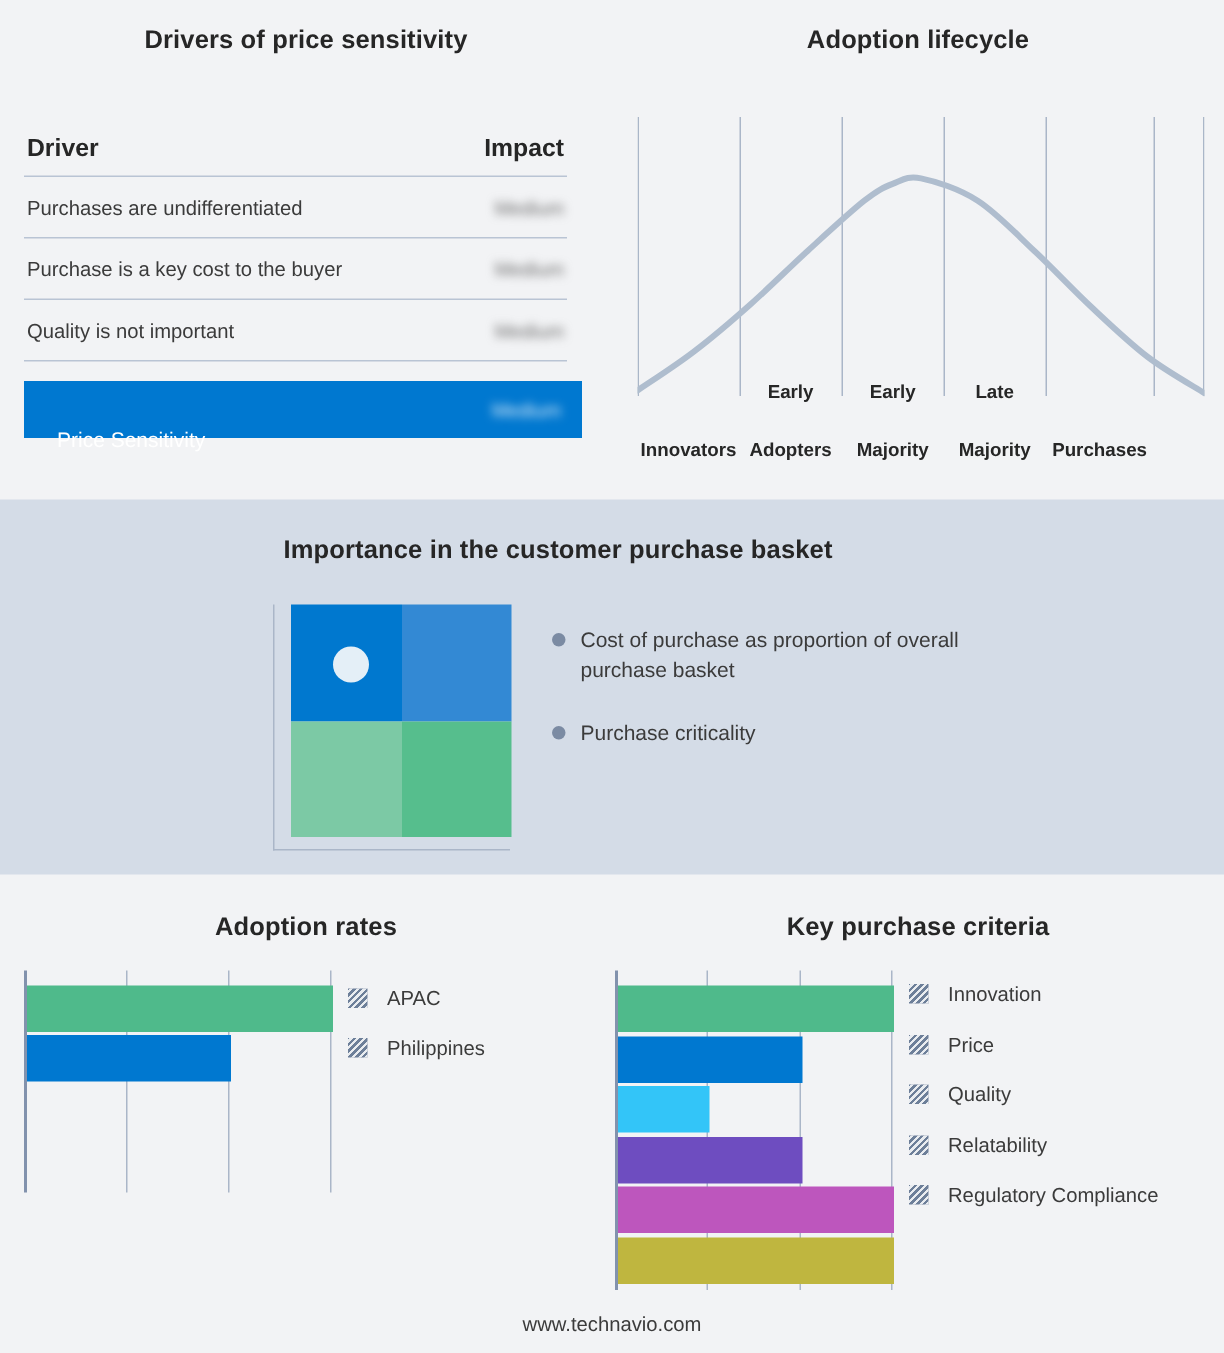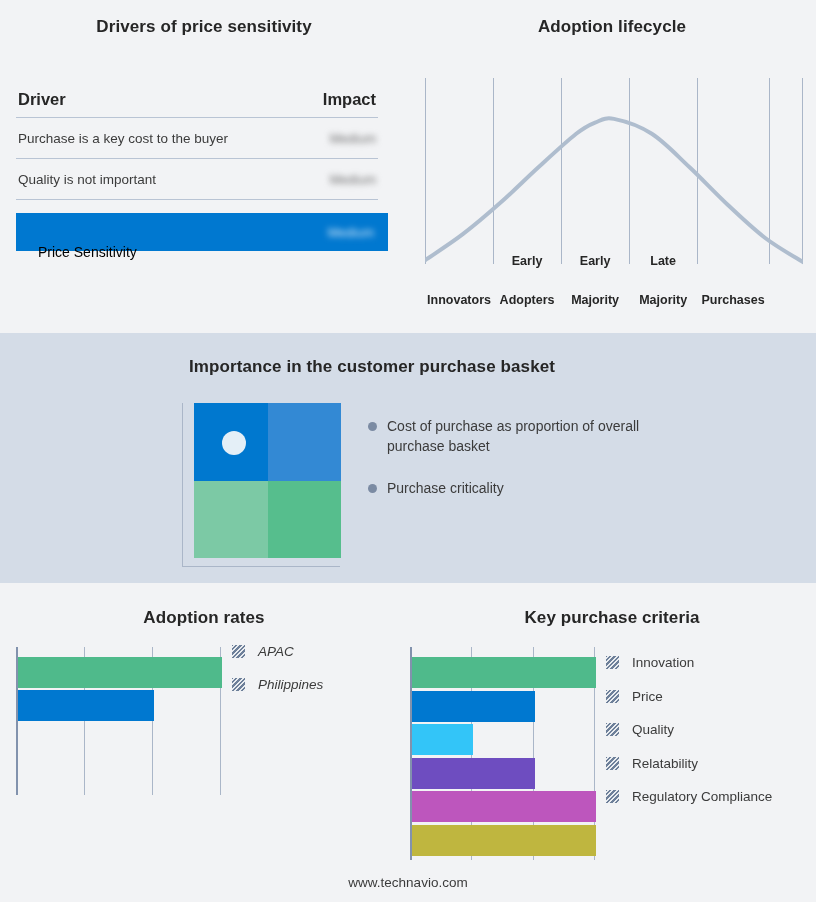--- a/index.html
+++ b/index.html
@@ -32,21 +32,21 @@
   .tbl-head .c1 { flex: 1; font-size: 16.5px; font-weight: bold; color: #262626; }
   .tbl-head .c2 { font-size: 16.5px; font-weight: bold; color: #262626; }
   .tbl-row { display: flex; align-items: center; height: 41px;
              padding: 0 2px; border-bottom: 1px solid #b9c4d4; }
   .tbl-row .c1 { flex: 1; font-size: 13.5px; color: #3b3b3b; }
   .tbl-row .c2 { font-size: 13px; color: #6c6c6c; filter: blur(3.2px); }
   .tbl-row.is-highlight {
     background: #0078d0; border-bottom: none; height: 38px;
     margin-top: 13px; padding: 0 14px 0 22px; width: 372px;
   }
-  .tbl-row.is-highlight .c1 { color: #000000; font-size: 14px; margin-top: 39px; }
+  .tbl-row.is-highlight .c1 { color: #ffffff; font-size: 14px; margin-top: 39px; }
   .tbl-row.is-highlight .c2 { color: #dfeefb; filter: blur(3.2px); }
 
   
   #lifecycle { position: absolute; left: 408px; top: 0; width: 408px; height: 333px; }
   #lifecycle .panel-title { position: absolute; left: 0; top: 17px; width: 408px; }
   .lc-plot { position: absolute; left: 17px; top: 78px; width: 378px; height: 232px; }
   .lc-svg { position: absolute; left: 0; top: 0; }
   .lc-labels { position: absolute; left: 0; bottom: 0; width: 378px; height: 46px; }
   .lc-seg {
     position: absolute; bottom: 0; height: 46px;
@@ -118,20 +118,24 @@
 
   <section id="drivers">
     <h2 class="panel-title">Drivers of price sensitivity</h2>
 
     <div class="tbl">
       <div class="tbl-head">
         <div class="c1">Driver</div>
         <div class="c2">Impact</div>
       </div>
 
+      <div class="tbl-row">
+        <div class="c1">Purchases are undifferentiated</div>
+        <div class="c2">Medium</div>
+      </div>
       <div class="tbl-row">
         <div class="c1">Purchase is a key cost to the buyer</div>
         <div class="c2">Medium</div>
       </div>
       <div class="tbl-row">
         <div class="c1">Quality is not important</div>
         <div class="c2">Medium</div>
       </div>
 
       <div class="tbl-row is-highlight">
@@ -215,21 +219,21 @@
           <div class="bc-gline axis" style="left: 0px;"></div>
           <div class="bc-gline" style="left: 68px;"></div>
           <div class="bc-gline" style="left: 136px;"></div>
           <div class="bc-gline" style="left: 204px;"></div>
         </div>
       <div class="bc-bars" id="ar-bars">
           <div class="bc-bar" style="width: 204px; height: 31px; top: 10px; background: rgb(79, 186, 139);"></div>
           <div class="bc-bar" style="width: 136px; height: 31px; top: 43px; background: rgb(0, 120, 208);"></div>
         </div>
     </div>
-    <div class="bc-legend" id="ar-legend" style="left:232px; top:52px;font-style:italic;">
+    <div class="bc-legend" id="ar-legend" style="left:232px; top:66px;">
         <div class="lg-item" style="height: 33px;">
           <span class="lg-swatch"></span>
           <span class="lg-label">APAC</span>
         </div>
         <div class="lg-item" style="height: 33px; justify-content: space-between;">
           <span class="lg-swatch"></span>
           <span class="lg-label">Philippines</span>
         </div>
       </div>
   </section>

